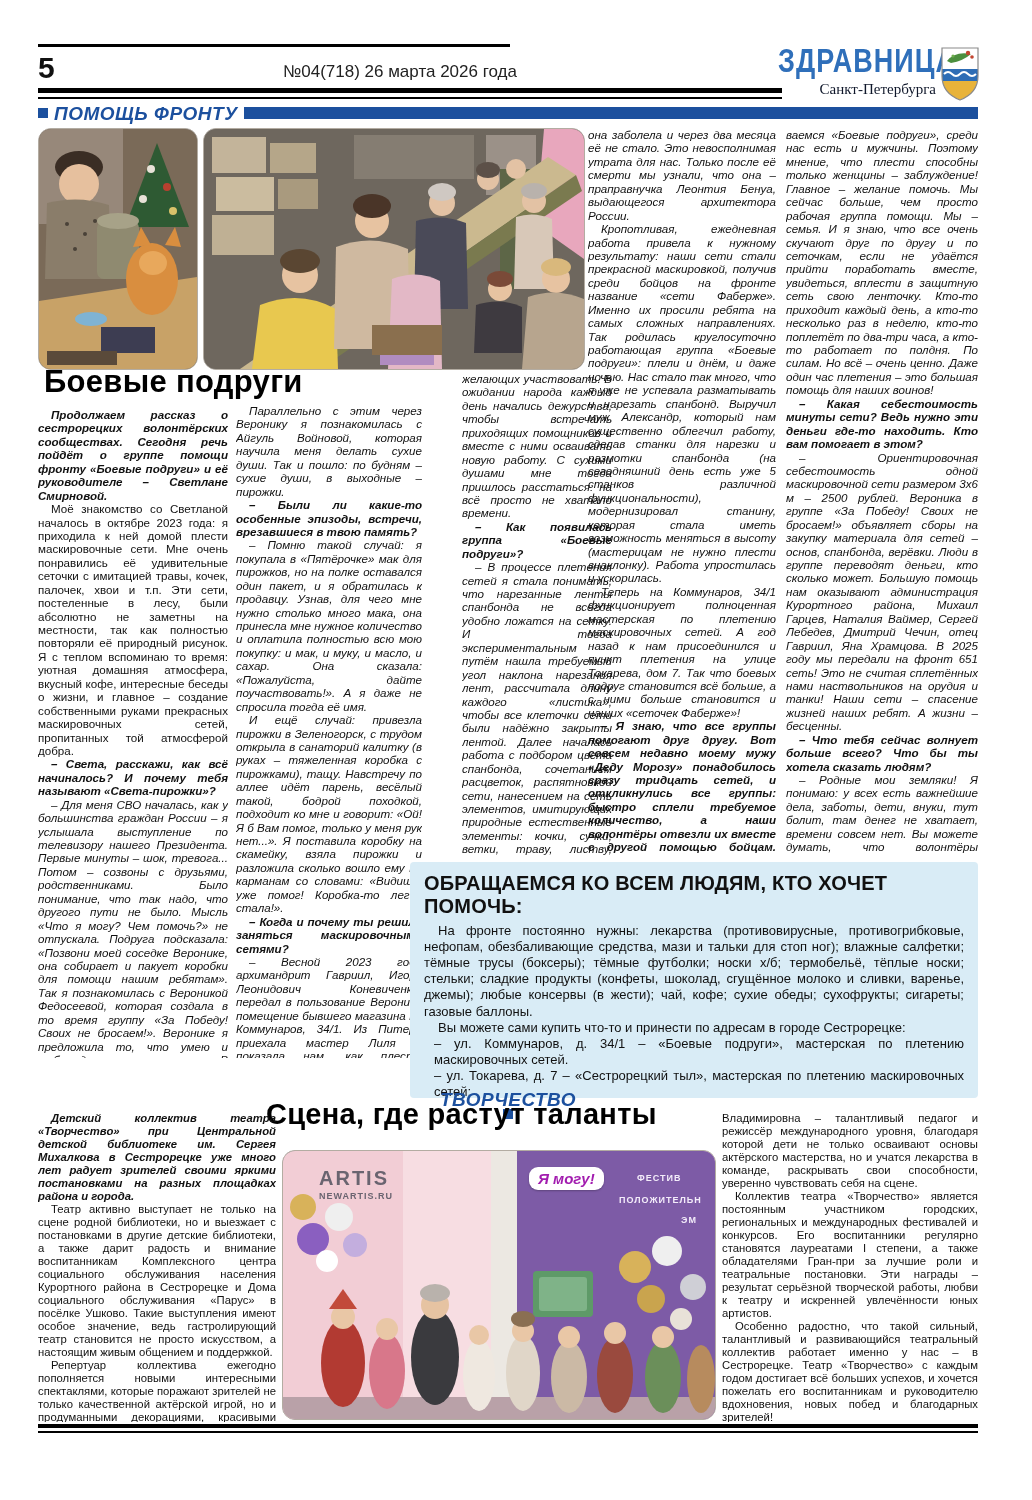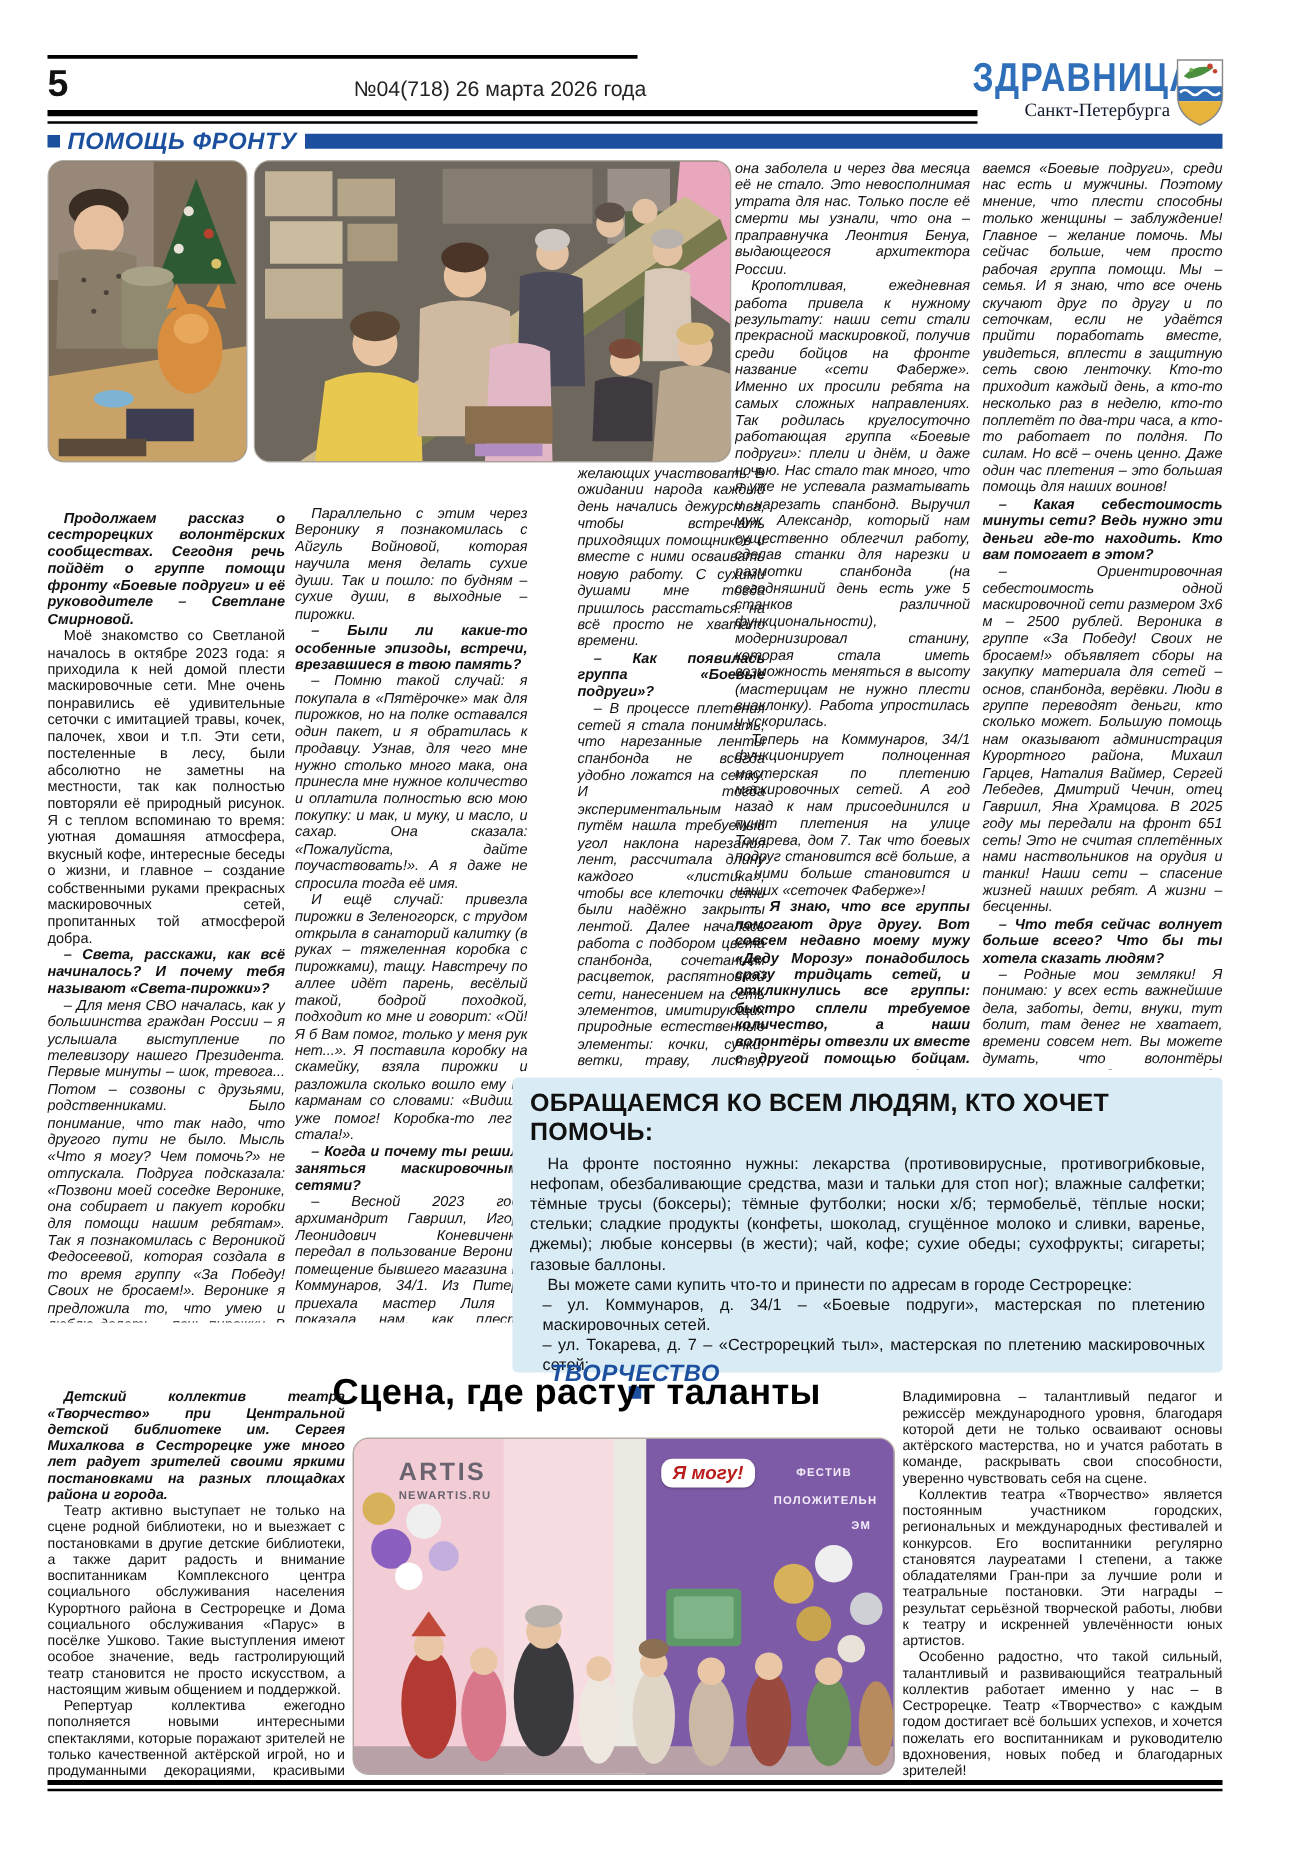--- a/index.html
+++ b/index.html
@@ -45,21 +45,21 @@
   
   .infobox{background:#d9ecf6;border-radius:4px;padding:8px 14px;box-sizing:border-box;overflow:hidden;}
   .infobox-title{font-size:20px;font-weight:800;letter-spacing:.2px;margin:2px 0 5px 0;}
   .infobox .body{font-size:13px;line-height:1.24;text-align:justify;}
   .infobox .body p{margin:0;text-indent:14px;}
   .infobox .body p.box-addr{text-indent:0;padding-left:10px;}
 
   
   .ph3-label{position:absolute;color:#6a6470;font-weight:800;letter-spacing:2px;}
   .ph3-badge{position:absolute;background:#fff;border-radius:9px;padding:3px 9px;
-             color:#b91c1c;font-weight:800;font-style:italic;font-size:15px;box-shadow:0 1px 2px rgba(0,0,0,.25);}
+             color:#a21caf;font-weight:800;font-style:italic;font-size:15px;box-shadow:0 1px 2px rgba(0,0,0,.25);}
   .ph3-small{position:absolute;color:#f3ecfa;font-weight:bold;font-size:9px;letter-spacing:1px;}
 </style>
 </head>
 <body>
 
 <div class="page">
 
   <div class="abs topline" style="left:38px;top:44px;width:472px;"></div>
   <div class="abs pagenum" style="left:38px;top:53px;">5</div>
   <div class="abs issue" style="left:120px;top:62px;width:560px;">№04(718) 26 марта 2026 года</div>
@@ -160,20 +160,21 @@
       <path d="M324,168 Q352,158 380,170 L380,240 L318,240 Z" fill="#b7a58e"></path>
       <circle cx="296" cy="160" r="12" fill="#e7c3a1"></circle>
         <ellipse cx="296" cy="150" rx="13" ry="8" fill="#7a4a38"></ellipse>
       <path d="M272,176 Q296,168 318,178 L318,224 L270,224 Z" fill="#3e3a40"></path>
       <path d="M188,150 Q214,140 236,152 L238,240 L184,240 Z" fill="#e3b8c6"></path>
       <rect x="168" y="196" width="70" height="30" fill="#8a6f4e"></rect>
       <rect x="176" y="226" width="54" height="10" fill="#b08cc0"></rect>
     </svg>
   </div>
 
+  <div class="abs h1" style="left:44px;top:366px;font-size:31px;">Боевые подруги</div>
 
   <div class="abs ncol" style="left:38px;top:408px;width:190px;height:650px;">
       <p class="lede">Продолжаем рассказ о сестрорецких волонтёрских сообществах. Сегодня речь пойдёт о группе помощи фронту «Боевые подруги» и её руководителе – Светлане Смирновой.</p>
       <p class="n">Моё знакомство со Светланой началось в октябре 2023 года: я приходила к ней домой плести маскировочные сети. Мне очень понравились её удивительные сеточки с имитацией травы, кочек, палочек, хвои и т.п. Эти сети, постеленные в лесу, были абсолютно не заметны на местности, так как полностью повторяли её природный рисунок. Я с теплом вспоминаю то время: уютная домашняя атмосфера, вкусный кофе, интересные беседы о жизни, и главное – создание собственными руками прекрасных маскировочных сетей, пропитанных той атмосферой добра.</p>
       <p class="q">– Света, расскажи, как всё начиналось? И почему тебя называют «Света-пирожки»?</p>
       <p class="a">– Для меня СВО началась, как у большинства граждан России – я услышала выступление по телевизору нашего Президента. Первые минуты – шок, тревога... Потом – созвоны с друзьями, родственниками. Было понимание, что так надо, что другого пути не было. Мысль «Что я могу? Чем помочь?» не отпускала. Подруга подсказала: «Позвони моей соседке Веронике, она собирает и пакует коробки для помощи нашим ребятам». Так я познакомилась с Вероникой Федосеевой, которая создала в то время группу «За Победу! Своих не бросаем!». Веронике я предложила то, что умею и люблю делать – печь пирожки. В филиал Тарховского военного санатория в городе Зеленогорске начали поступать наши раненые солдаты, и по выходным я стала возить туда свою выпечку. Вот потому в записных книжках у многих волонтёров я записана как «Света-пирожки».</p>
     </div>
   <div class="abs ncol" style="left:236px;top:404px;width:186px;height:654px;">
       <p class="a">Параллельно с этим через Веронику я познакомилась с Айгуль Войновой, которая научила меня делать сухие души. Так и пошло: по будням – сухие души, в выходные – пирожки.</p>
       <p class="q">– Были ли какие-то особенные эпизоды, встречи, врезавшиеся в твою память?</p>
@@ -218,21 +219,21 @@
   </div>
 
   <div class="abs h1" style="left:266px;top:1100px;font-size:29px;text-align:center;">Сцена, где растут таланты</div>
 
   <div class="abs bcol" style="left:38px;top:1112px;width:238px;height:310px;">
       <p class="lede">Детский коллектив театра «Творчество» при Центральной детской библиотеке им. Сергея Михалкова в Сестрорецке уже много лет радует зрителей своими яркими постановками на разных площадках района и города.</p>
       <p class="n">Театр активно выступает не только на сцене родной библиотеки, но и выезжает с постановками в другие детские библиотеки, а также дарит радость и внимание воспитанникам Комплексного центра социального обслуживания населения Курортного района в Сестрорецке и Дома социального обслуживания «Парус» в посёлке Ушково. Такие выступления имеют особое значение, ведь гастролирующий театр становится не просто искусством, а настоящим живым общением и поддержкой.</p>
       <p class="n">Репертуар коллектива ежегодно пополняется новыми интересными спектаклями, которые поражают зрителей не только качественной актёрской игрой, но и продуманными декорациями, красивыми костюмами и атмосферой настоящего театра. Художественным руководителем и режиссёром театра является Коваленко Елена</p>
     </div>
   <div class="abs bcol" style="left:722px;top:1112px;width:256px;height:310px;">
-      <p class="ncont">Владимировна – талантливый педагог и режиссёр международного уровня, благодаря которой дети не только осваивают основы актёрского мастерства, но и учатся работать в команде, раскрывать свои способности, уверенно чувствовать себя на сцене.</p>
+      <p class="ncont">Владимировна – талантливый педагог и режиссёр международного уровня, благодаря которой дети не только осваивают основы актёрского мастерства, но и учатся лекарства в команде, раскрывать свои способности, уверенно чувствовать себя на сцене.</p>
       <p class="n">Коллектив театра «Творчество» является постоянным участником городских, региональных и международных фестивалей и конкурсов. Его воспитанники регулярно становятся лауреатами I степени, а также обладателями Гран-при за лучшие роли и театральные постановки. Эти награды – результат серьёзной творческой работы, любви к театру и искренней увлечённости юных артистов.</p>
       <p class="n">Особенно радостно, что такой сильный, талантливый и развивающийся театральный коллектив работает именно у нас – в Сестрорецке. Театр «Творчество» с каждым годом достигает всё больших успехов, и хочется пожелать его воспитанникам и руководителю вдохновения, новых побед и благодарных зрителей!</p>
     </div>
 
   <div class="abs photo" style="left:282px;top:1150px;width:432px;height:268px;" title="Юные артисты театра «Творчество» на сцене с воздушными шарами">
     <svg viewBox="0 0 432 268" preserveAspectRatio="none">
       <rect width="432" height="268" fill="#f2cdd5"></rect>
       <rect x="120" y="0" width="100" height="268" fill="#f7dde2"></rect>
       <rect x="208" y="0" width="26" height="268" fill="#ece8e2"></rect>
       <rect x="234" y="0" width="198" height="268" fill="#7d5ba6"></rect>

